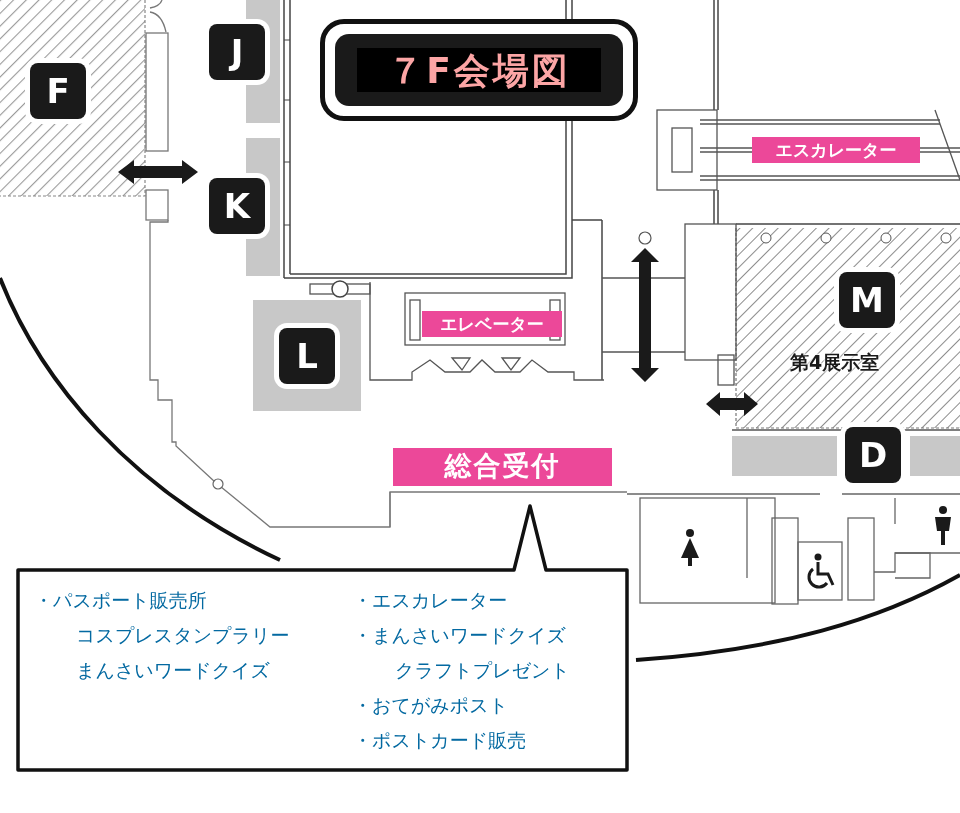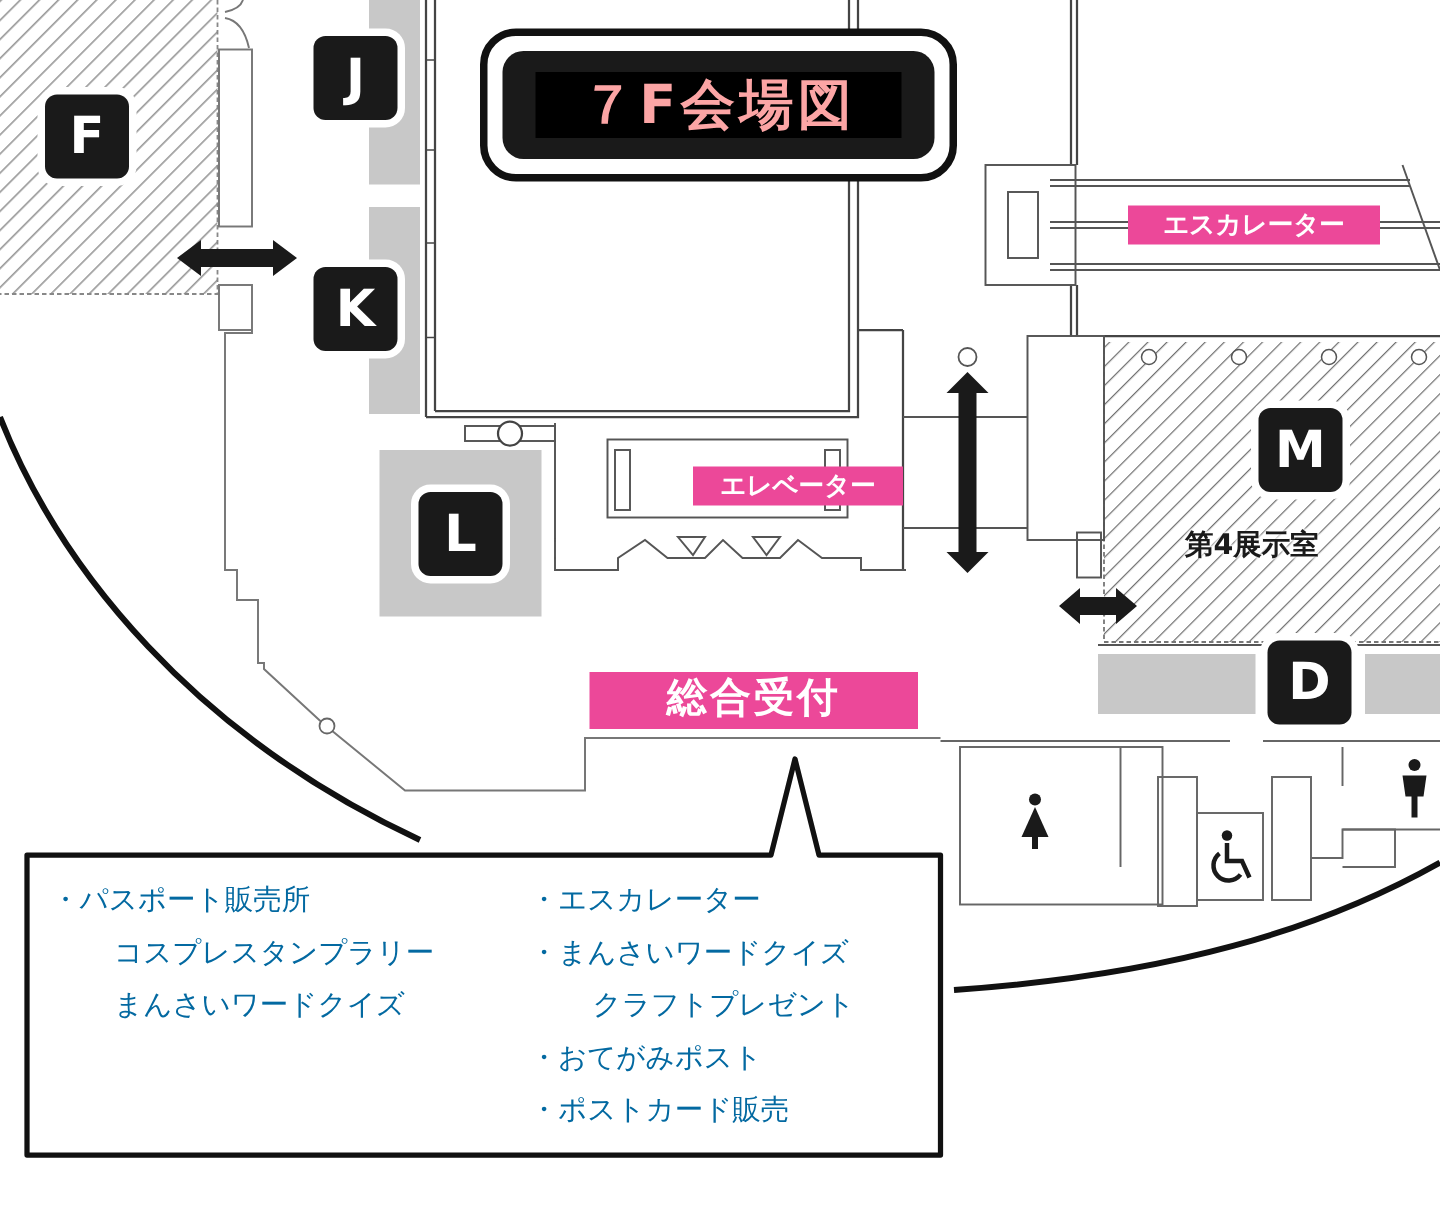--- a/index.html
+++ b/index.html
@@ -177,21 +177,21 @@
 </div>
 
 <div class="letter-badge" style="left:30px;top:63px;">F</div>
 <div class="letter-badge" style="left:209px;top:24px;">J</div>
 <div class="letter-badge" style="left:209px;top:178px;">K</div>
 <div class="letter-badge" style="left:279px;top:328px;">L</div>
 <div class="letter-badge" style="left:839px;top:272px;">M</div>
 <div class="letter-badge" style="left:845px;top:427px;">D</div>
 
 <div class="black-label" style="left:752px;top:137px;width:168px;height:26px;font-size:17px;line-height:26px;">エスカレーター</div>
-<div class="black-label" style="left:422px;top:311px;width:140px;height:26px;font-size:17px;line-height:26px;margin-left:40px;">エレベーター</div>
+<div class="black-label" style="left:422px;top:311px;width:140px;height:26px;font-size:17px;line-height:26px;">エレベーター</div>
 <div class="black-label" style="left:393px;top:448px;width:219px;height:38px;font-size:27px;line-height:36px;letter-spacing:2px;">総合受付</div>
 
 <div class="room-label" style="left:790px;top:350px;">第4展示室</div>
 
 <div class="icon-glyph" style="left:677px;top:528px;width:26px;height:40px;">
   <svg width="26" height="40" viewBox="0 0 26 40">
       <circle cx="13" cy="5" r="4" fill="#1a1a1a"></circle>
       <polygon points="13,10 4,30 22,30" fill="#1a1a1a"></polygon>
       <rect x="11" y="28" width="4" height="10" fill="#1a1a1a"></rect>
     </svg>

